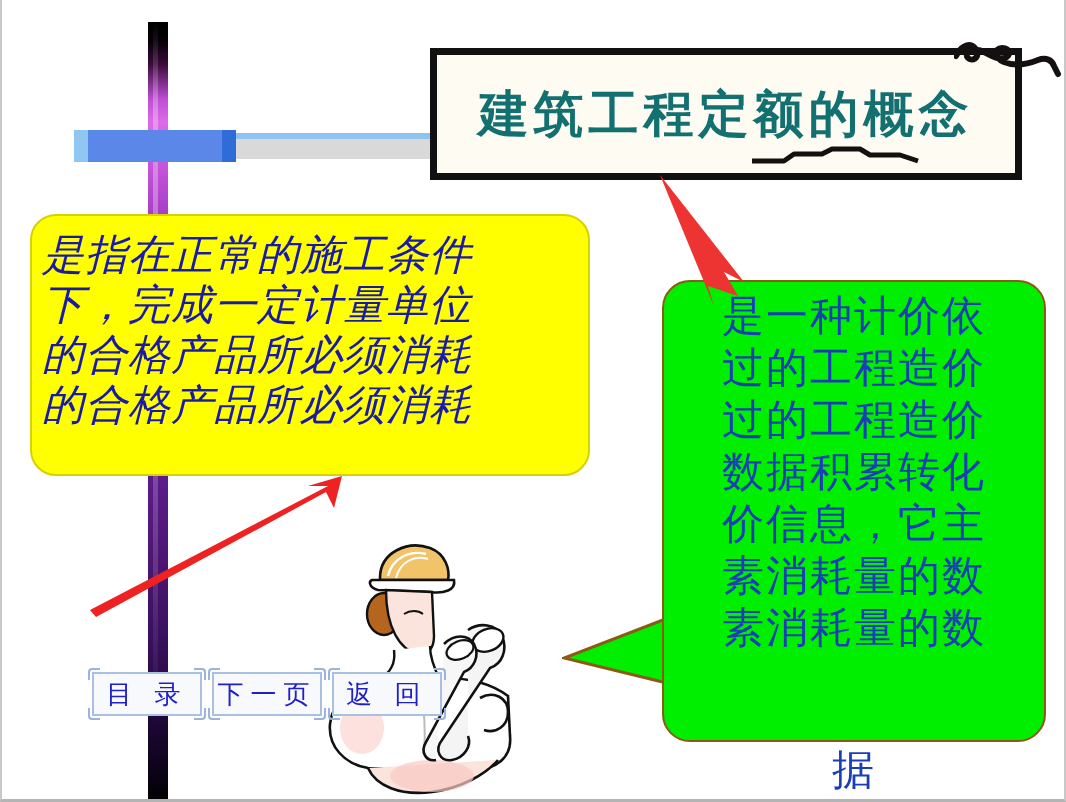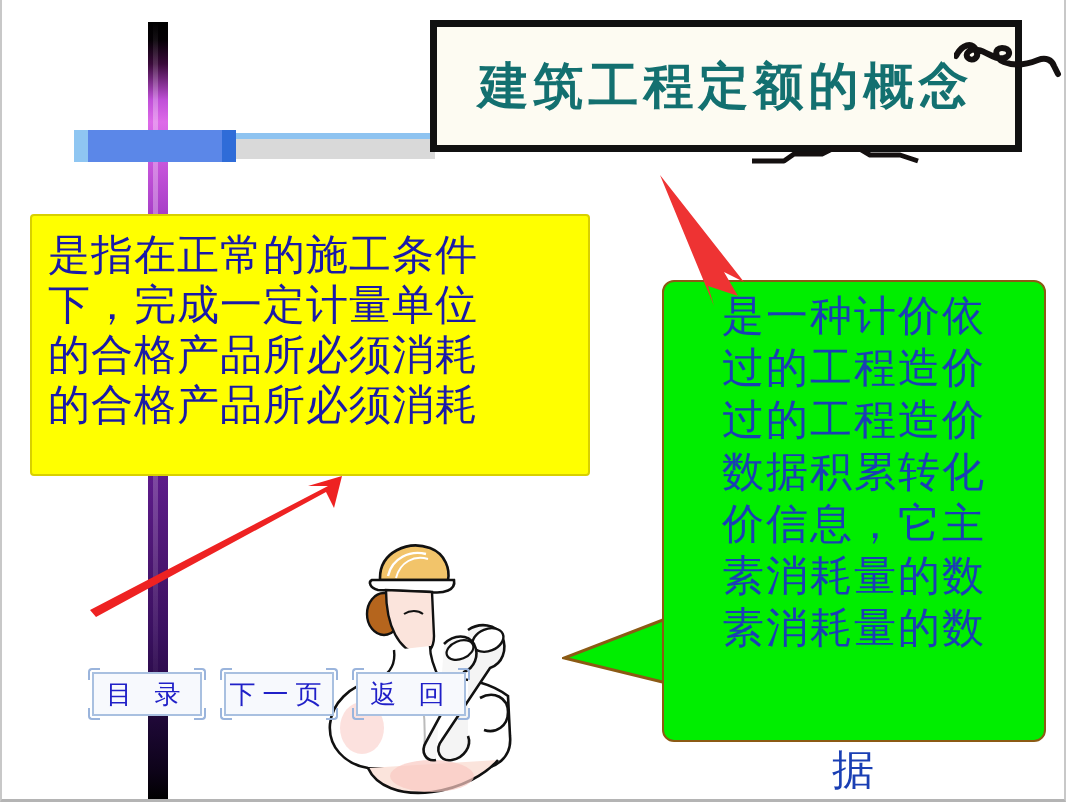--- a/index.html
+++ b/index.html
@@ -101,21 +101,21 @@
     top: 130px;
     width: 14px;
     height: 32px;
     background: #2f6cd8;
   }
 
   
   .title-box {
     position: absolute;
     left: 428px;
-    top: 20px;
+    top: 48px;
     width: 592px;
     height: 132px;
     background: #fdfbf2;
     border: 7px solid #111111;
     box-sizing: border-box;
     display: flex;
     align-items: center;
     justify-content: center;
   }
   .title-text {
@@ -140,23 +140,24 @@
 
   
   .yellow-callout {
     position: absolute;
     left: 28px;
     top: 214px;
     width: 560px;
     height: 262px;
     background: #ffff00;
     border: 2px solid #d8d000;
-    border-radius: 4px;
-    box-sizing: border-box;
-    padding: 14px 22px 0 16px;
+    border-radius: 26px;
+    box-sizing: border-box;
+    padding: 14px 22px 0 10px;
+    font-style: italic;
   }
   .yellow-text {
     color: #1a1aa8;
     font-size: 42px;
     line-height: 50px;
     letter-spacing: 1px;
     font-family: "DejaVu Serif", "Liberation Serif", serif;
   }
   .yellow-tail {
     position: absolute;
@@ -167,21 +168,21 @@
 
   
   .green-callout {
     position: absolute;
     left: 660px;
     top: 280px;
     width: 384px;
     height: 462px;
     background: #00ee00;
     border: 2px solid #8b5a14;
-    border-radius: 12px;
+    border-radius: 28px;
     box-sizing: border-box;
     padding: 8px 0 0 0;
   }
   .green-text {
     color: #1a3fb4;
     font-size: 42px;
     line-height: 52px;
     letter-spacing: 2px;
     text-align: center;
     font-family: "DejaVu Serif", "Liberation Serif", serif;
@@ -189,21 +190,21 @@
     margin: 0 auto;
     word-break: break-all;
   }
 
   
   .nav-row {
     position: absolute;
     left: 90px;
     top: 672px;
     display: flex;
-    gap: 22px;
+    gap: 10px;
   }
   .nav-btn {
     position: relative;
     width: 110px;
     height: 44px;
     background: #f7f9fd;
     border: 2px solid #a9c0e0;
     box-sizing: border-box;
     display: flex;
     align-items: center;

